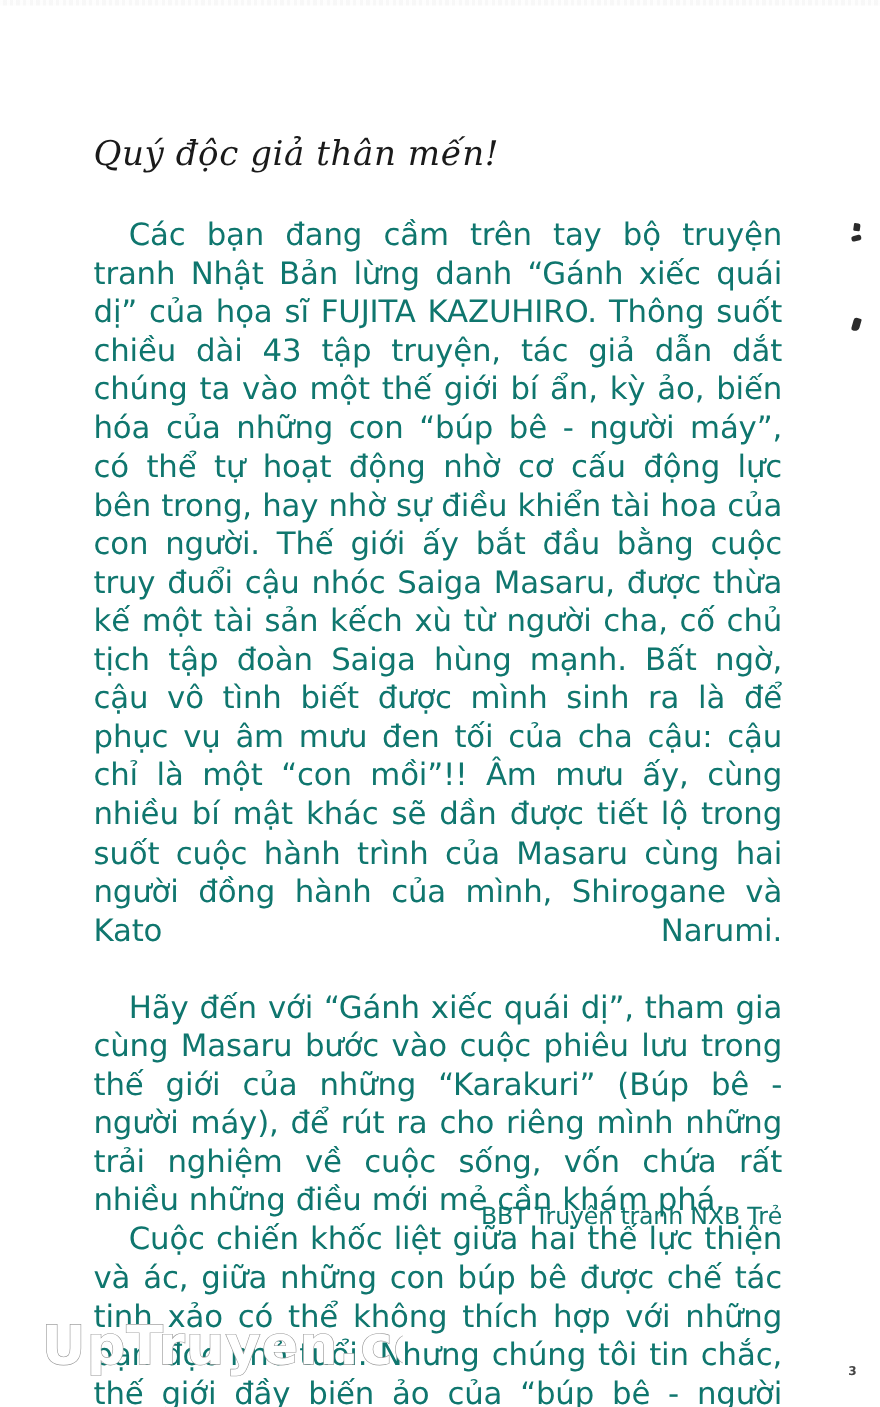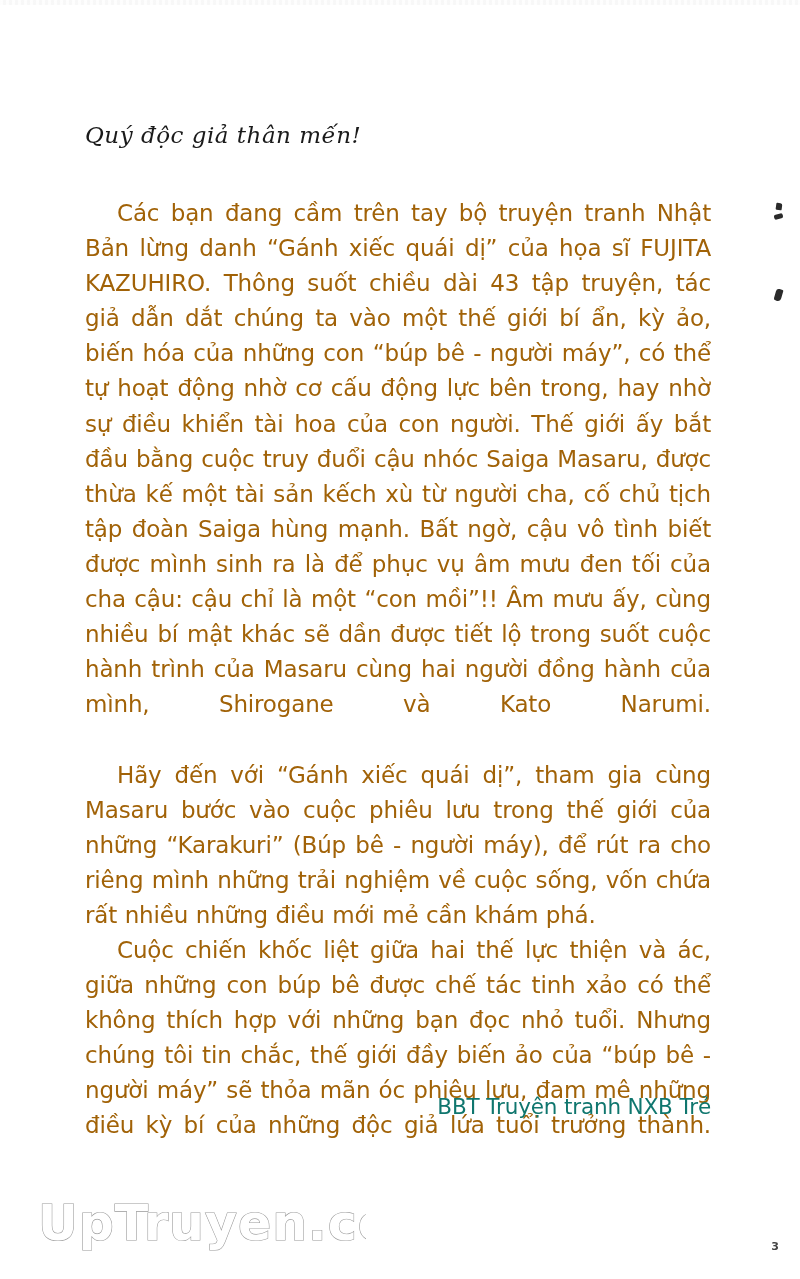--- a/index.html
+++ b/index.html
@@ -37,43 +37,43 @@
   }
 
   .page-title {
     margin: 0;
     padding: 0;
     position: absolute;
     left: 85px;
     top: 122px;
     width: 626px;
     font-family: "DejaVu Serif", "Liberation Serif", serif;
-    font-size: 23px;
+    font-size: 31px;
     font-style: italic;
     font-weight: 400;
     letter-spacing: .5px;
     color: #1a1a1a;
     white-space: nowrap;
   }
 
   .body-block {
     position: absolute;
     left: 85px;
     top: 196px;
     width: 626px;
   }
 
   .para {
     margin: 0 0 0 0;
     text-align: justify;
     text-justify: inter-word;
     font-family: "DejaVu Sans", "Liberation Sans", sans-serif;
-    font-size: 23px;
+    font-size: 28px;
     line-height: 35.1px;
-    color: #a16207;
+    color: #0f766e;
     text-indent: 32px;
     letter-spacing: -0.15px;
     word-spacing: 0.4px;
   }
   .para:last-child {
     text-align: justify;
   }
 
   
   .para::after {

